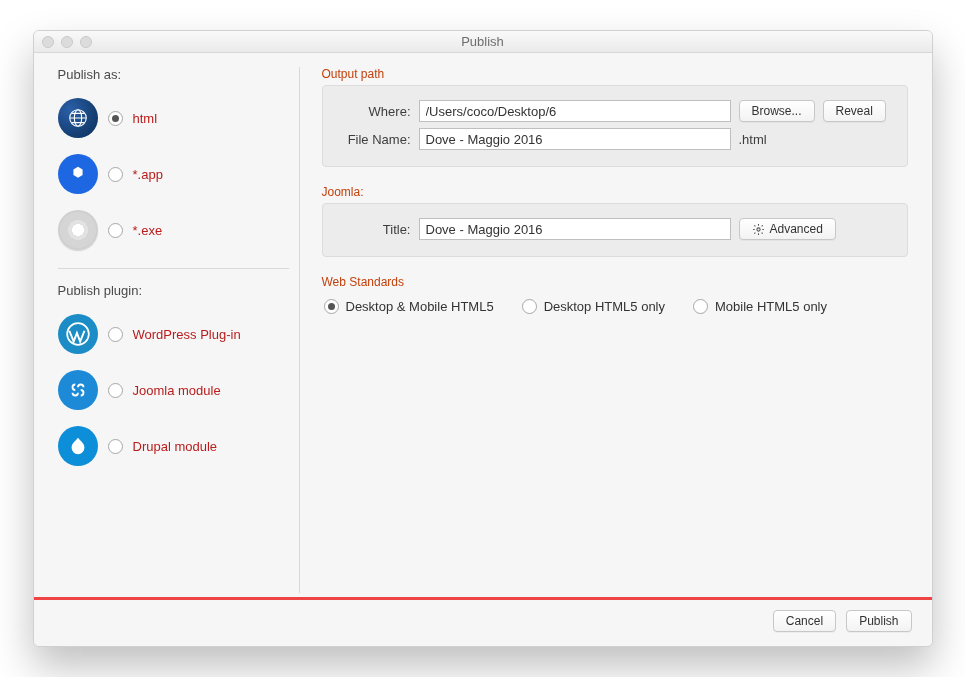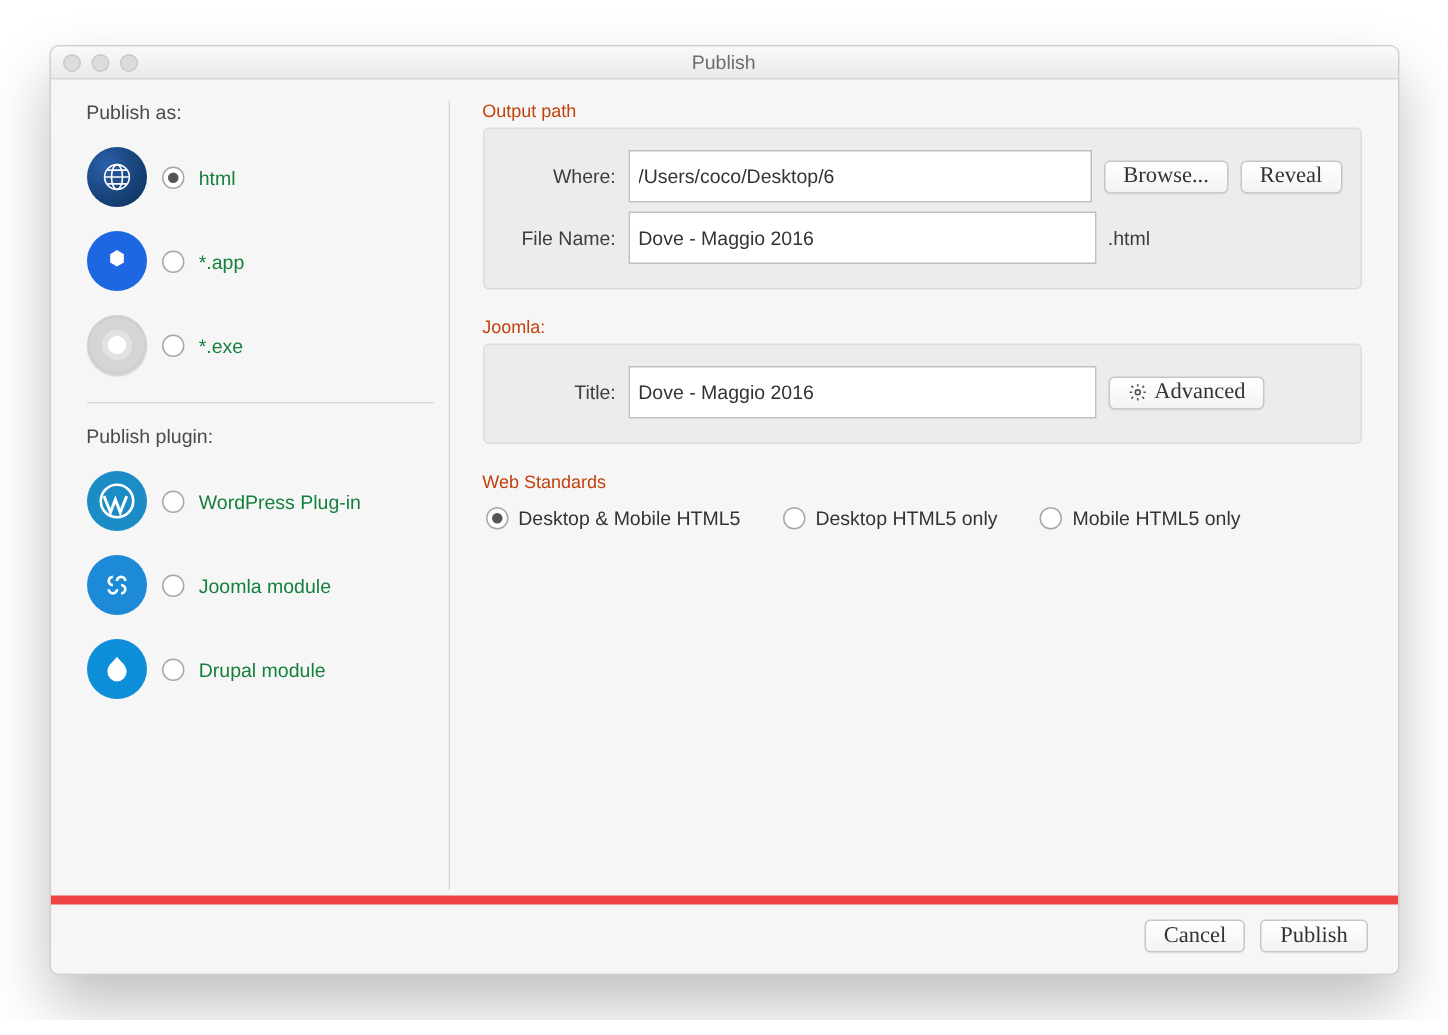--- a/index.html
+++ b/index.html
@@ -107,21 +107,21 @@
     justify-content: center;
     cursor: pointer;
     flex: none;
   }
   .radio.checked::after {
     content: "";
     width: 7px; height: 7px;
     border-radius: 50%;
     background: #555;
   }
-  .opt-label { color: #15803d; }
+  .opt-label { color: #b91c1c; }
   .divider {
     border: none;
     border-top: 1px solid #d9d9d9;
     margin: 10px 0 14px;
   }
   fieldset.panel {
     border: none;
     margin: 0 0 18px 0;
     padding: 0;
   }
@@ -142,43 +142,43 @@
     align-items: center;
     margin: 6px 0;
   }
   .form-label {
     width: 84px;
     text-align: right;
     padding-right: 8px;
     color: #3d3d3d;
   }
   .textfield {
-    height: 35px;
+    height: 22px;
     border: 1px solid #bfbfbf;
     background: #fff;
     padding: 2px 6px;
     font-family: inherit;
     font-size: 13px;
     color: #333;
     flex: 1;
   }
   .textfield.w-path { max-width: 312px; }
   .textfield.w-name { max-width: 312px; }
   .textfield.w-title { max-width: 312px; }
   .ext-label {
     margin-left: 8px;
     color: #3d3d3d;
   }
   .mac-btn {
     height: 22px;
     border: 1px solid #c7c7c7;
     background: linear-gradient(#ffffff,#f3f3f3);
     border-radius: 4px;
-    font-family: Liberation Serif, serif;
-    font-size: 15px;
+    font-family: Liberation Sans, sans-serif;
+    font-size: 12px;
     color: #333;
     padding: 0 12px;
     cursor: pointer;
     display: inline-flex;
     align-items: center;
     gap: 5px;
     box-shadow: 0 1px 0 rgba(0,0,0,0.04);
   }
   .btn-gap { margin-left: 8px; }
   .gear-icon {
@@ -187,21 +187,21 @@
     color: #555;
   }
   .ws-row {
     display: flex;
     align-items: center;
     gap: 28px;
     padding: 6px 2px;
   }
   .ws-opt { display: flex; align-items: center; gap: 7px; }
   .footer {
-    border-top: 6px solid #ef4444;
+    border-top: 3px solid #ef4444;
     padding: 10px 20px 14px;
     display: flex;
     justify-content: flex-end;
     gap: 10px;
     background: #f6f6f6;
     margin-top: 4px;
   }
   .mac-btn.default {
     font-weight: 400;
   }

